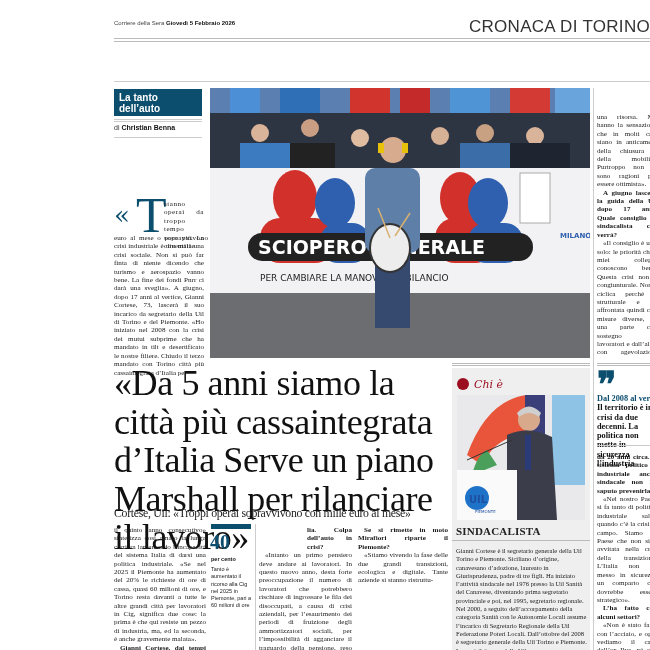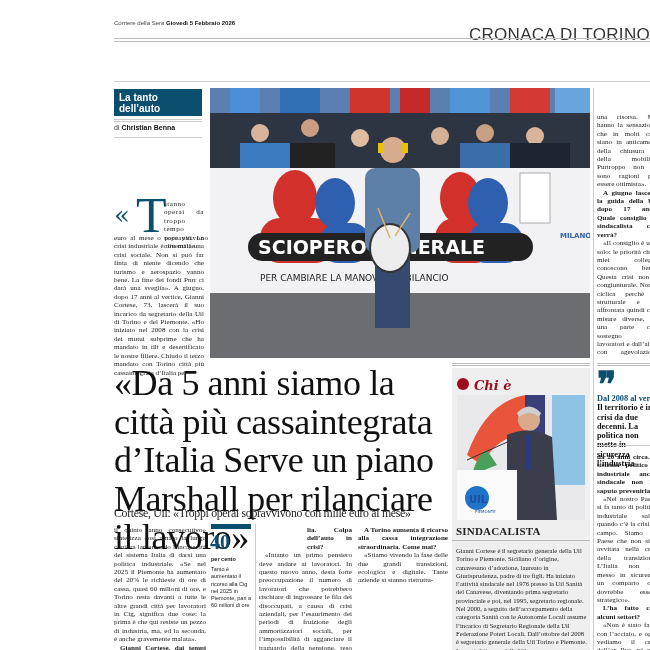--- a/index.html
+++ b/index.html
@@ -3,21 +3,21 @@
 <meta charset="utf-8">
 <style>
   * { margin:0; padding:0; box-sizing:border-box; }
   html, body { width:650px; height:650px; overflow:hidden; background:#fff; }
   body { position:relative; font-family:"DejaVu Serif", serif; color:#1a1a1a; }
   .abs { position:absolute; }
 
   
   .masthead-small { left:114px; top:20px; font-family:"Liberation Sans", sans-serif; font-size:6px; color:#444; }
   .masthead-small b { color:#111; }
-  .section-title { right:0; top:25px; font-family:"Liberation Sans", sans-serif; font-size:17px; color:#333; letter-spacing:0.3px; white-space:nowrap; }
+  .section-title { right:0; top:17px; font-family:"Liberation Sans", sans-serif; font-size:17px; color:#333; letter-spacing:0.3px; white-space:nowrap; }
   .rule-double { left:114px; right:0; height:4px; border-top:1px solid #bbb; border-bottom:1px solid #bbb; }
   .rule-single { left:114px; right:0; height:0; border-top:1px solid #ccc; }
 
   
   .kicker { left:114px; top:89px; width:88px; height:27px; background:#0c4e6e; color:#fff; font-family:"Liberation Sans", sans-serif; font-weight:bold; font-size:10px; padding:3px 5px; }
   .byline { left:114px; top:124px; font-family:"Liberation Sans", sans-serif; font-size:7px; color:#333; }
   .byline b { color:#111; }
 
   
   .col { font-family:"Liberation Serif", serif; font-size:7.1px; line-height:8.4px; text-align:justify; hyphens:auto; color:#1a1a1a; }
@@ -36,21 +36,21 @@
 
   
   .stat-bar { left:211px; top:524px; width:40px; height:5px; background:#0c4e6e; }
   .stat-num { left:210px; top:531px; font-family:"Liberation Serif", serif; font-size:20px; font-weight:bold; color:#0c4e6e; }
   .stat-label { left:211px; top:556px; font-family:"Liberation Sans", sans-serif; font-size:5.5px; font-weight:bold; color:#111; }
   .stat-desc { left:211px; top:566px; width:42px; font-family:"Liberation Sans", sans-serif; font-size:5.5px; line-height:7.3px; color:#222; }
 
   
   .chie-box { left:452px; top:368px; width:138px; height:282px; background:#efefef; }
   .chie-dot { left:457px; top:378px; width:12px; height:12px; border-radius:50%; background:#9a0e1f; }
-  .chie-label { left:474px; top:378px; font-family:"DejaVu Serif", serif; font-style:italic; font-weight:bold; font-size:13px; color:#9a0e1f; }
+  .chie-label { left:474px; top:378px; font-family:"DejaVu Serif", serif; font-style:italic; font-weight:normal; font-size:11px; color:#9a0e1f; }
   .chie-photo { left:457px; top:395px; width:128px; height:125px; overflow:hidden; background:#a16207; }
   .chie-title { left:456px; top:525px; font-family:"Liberation Serif", serif; font-weight:bold; font-size:11px; color:#222; letter-spacing:0.2px; }
   .chie-rule { left:452px; top:540px; width:138px; border-top:1px solid #bbb; }
   .chie-text { left:456px; top:547px; width:131px; font-family:"Liberation Serif", serif; font-size:6.6px; line-height:8.3px; color:#222; }
 
   
   .vrule { width:0; border-left:1px solid #ccc; }
   .quote-icon { left:597px; top:370px; font-family:"Liberation Serif", serif; font-weight:bold; font-size:36px; color:#0c4e6e; line-height:30px; }
   .pullquote { left:597px; top:394px; width:60px; font-family:"Liberation Serif", serif; font-weight:bold; font-size:8.3px; line-height:9.3px; color:#111; white-space:nowrap; overflow:hidden; }
   .pullquote .lead { color:#0c4e6e; }
@@ -147,21 +147,21 @@
 <div class="abs stat-label">per cento</div>
 <div class="abs stat-desc">Tanto è aumentato il ricorso alla Cig nel 2025 in Piemonte, pari a 60 milioni di ore</div>
 <div class="abs vrule" style="left:255px;top:524px;height:126px;"></div>
 
 <div class="abs col" style="left:259px;top:526px;width:93px;">
   <span class="q" style="display:block;margin-left:48px;">lia. Colpa dell’auto in crisi?</span>
   <span style="display:block;text-indent:6px;">«Intanto un primo pensiero deve andare ai lavoratori. In questo nuovo anno, desta forte preoccupazione il numero di lavoratori che potrebbero rischiare di ingrossare le fila dei disoccupati, a causa di crisi aziendali, per l’esaurimento dei periodi di fruizione degli ammortizzatori sociali, per l’impossibilità di agganciare il traguardo della pensione, reso sempre più difficile dai continui interventi legislativi. Ci sono migliaia di famiglie che vivono con poco meno di</span>
 </div>
 
 <div class="abs col" style="left:358px;top:526px;width:90px;">
-  <span class="q" style="display:block;text-indent:6px;">A Torino aumenta il ricorso alla cassa integrazione straordinaria. Come mai?</span>
+  <span class="q" style="display:block;text-indent:6px;">Se si rimette in moto Mirafiori riparte il Piemonte?</span>
   <span style="display:block;text-indent:6px;">«Stiamo vivendo la fase delle due grandi transizioni, ecologica e digitale. Tante aziende si stanno ristruttu-</span>
 </div>
 
 <div class="abs" style="left:452px;top:363px;width:138px;height:3px;border-top:1px solid #bbb;border-bottom:1px solid #bbb;"></div>
 <div class="abs chie-box"></div>
 <div class="abs chie-dot"></div>
 <div class="abs chie-label">Chi è</div>
 <div class="abs chie-photo">
   <svg width="128" height="125" viewBox="0 0 128 125">
     <rect width="128" height="125" fill="#e9e9eb"></rect>

